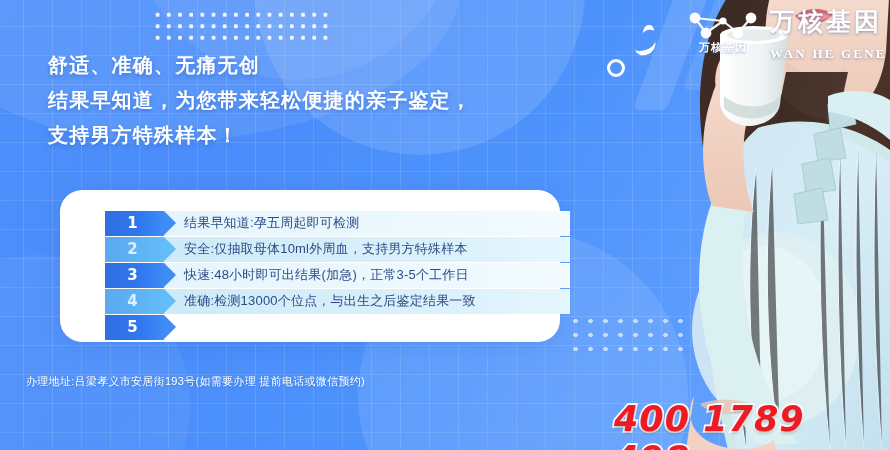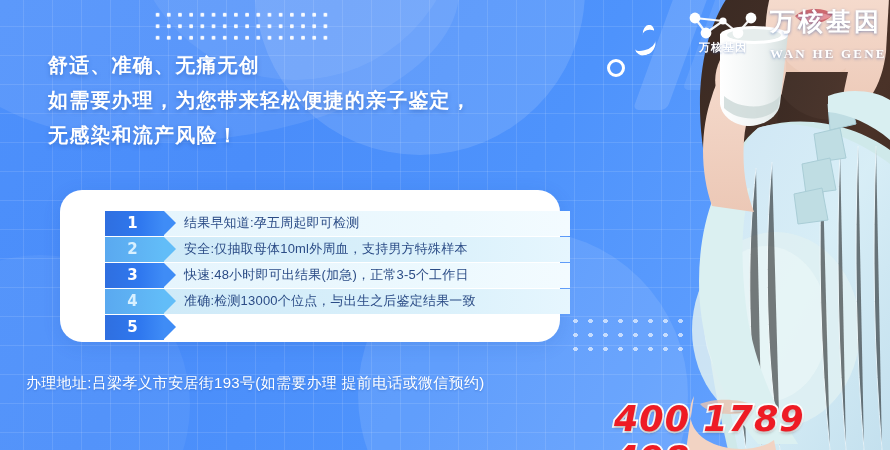--- a/index.html
+++ b/index.html
@@ -148,21 +148,21 @@
     flex:1;display:flex;align-items:center;
     padding-left:20px;
     color:#2b4c86;font-size:13px;letter-spacing:.2px;white-space:nowrap;
   }
   .row.odd .txt{background:linear-gradient(90deg,#e6f5fd 0%,#edf9fe 70%,#f3fbff 100%);}
   .row.even .txt{background:linear-gradient(90deg,#cfeaf8 0%,#dbf1fb 70%,#e6f6fe 100%);}
 
   
   .address{
     position:absolute;left:26px;top:374px;z-index:5;
-    color:#ffffff;font-size:15px;letter-spacing:.3px;white-space:nowrap;
+    color:#ffffff;font-size:11px;letter-spacing:.3px;white-space:nowrap;
     text-shadow:0 1px 2px rgba(35,85,170,.4);
   }
 
   
   .phone{
     position:absolute;left:614px;top:399px;z-index:7;
     font-size:35px;font-weight:bold;font-style:italic;letter-spacing:1px;
     color:#ee1b24;
     font-family:"DejaVu Sans","Liberation Sans",sans-serif;
     -webkit-text-stroke:3.5px #ffffff;
@@ -309,22 +309,22 @@
       <div class="logo-cn-small">万核基因</div>
     </div>
     <div class="logo-words">
       <div class="logo-cn">万核基因</div>
       <div class="logo-en">WAN HE GENE</div>
     </div>
   </div>
 
   <div class="headline">
     <div class="line">舒适、准确、无痛无创</div>
-    <div class="line">如需要办理，为您带来轻松便捷的亲子鉴定，</div>
-    <div class="line">无感染和流产风险！</div>
+    <div class="line">结果早知道，为您带来轻松便捷的亲子鉴定，</div>
+    <div class="line">支持男方特殊样本！</div>
   </div>
 
   <div class="card"></div>
 
   <div class="list">
     <div class="row odd">
       <div class="num">1</div>
       <div class="txt">结果早知道:孕五周起即可检测</div>
     </div>
     <div class="row even">

